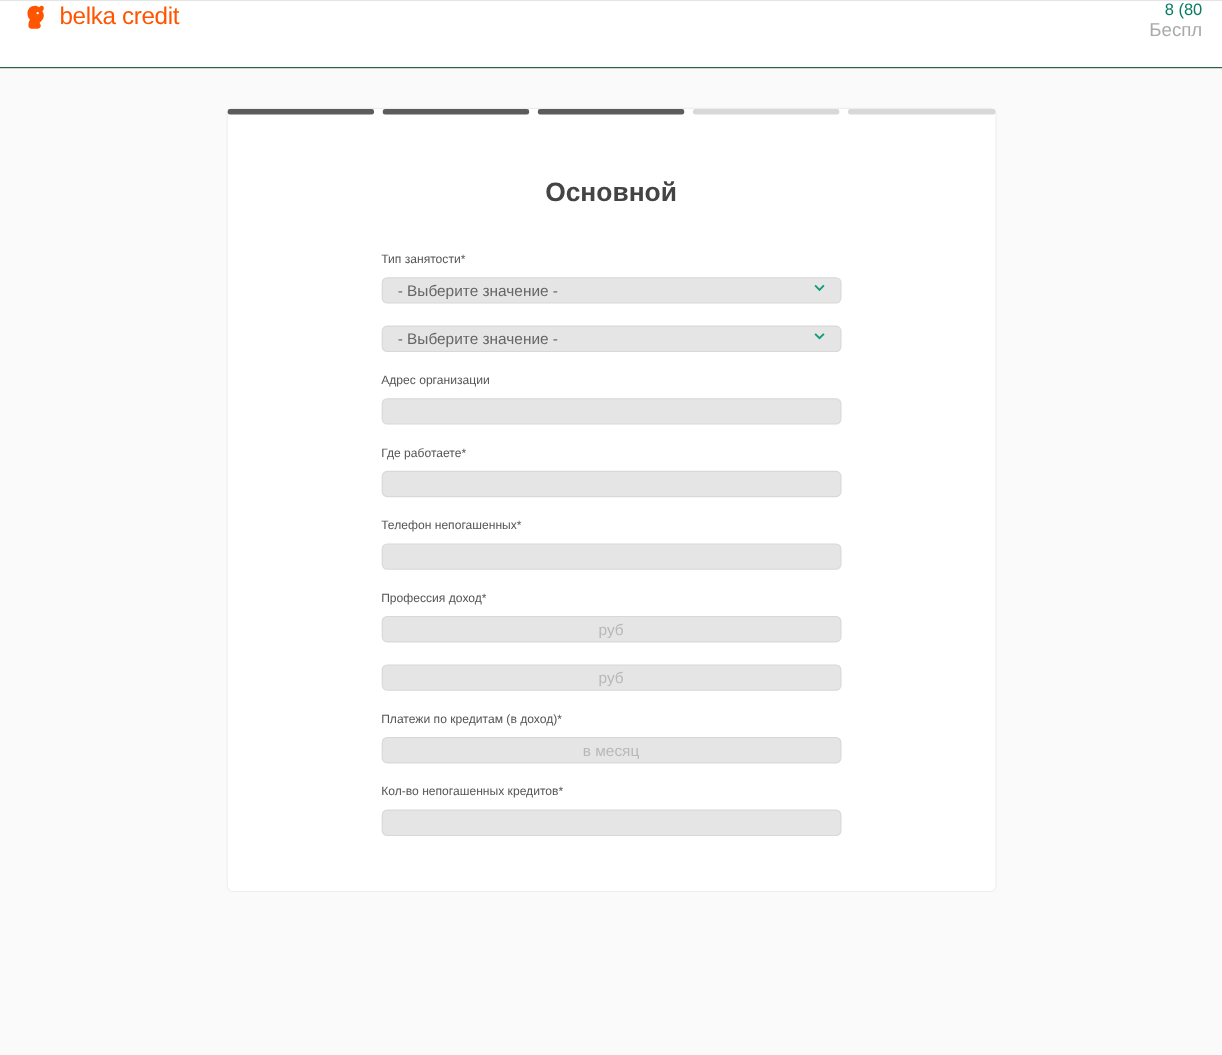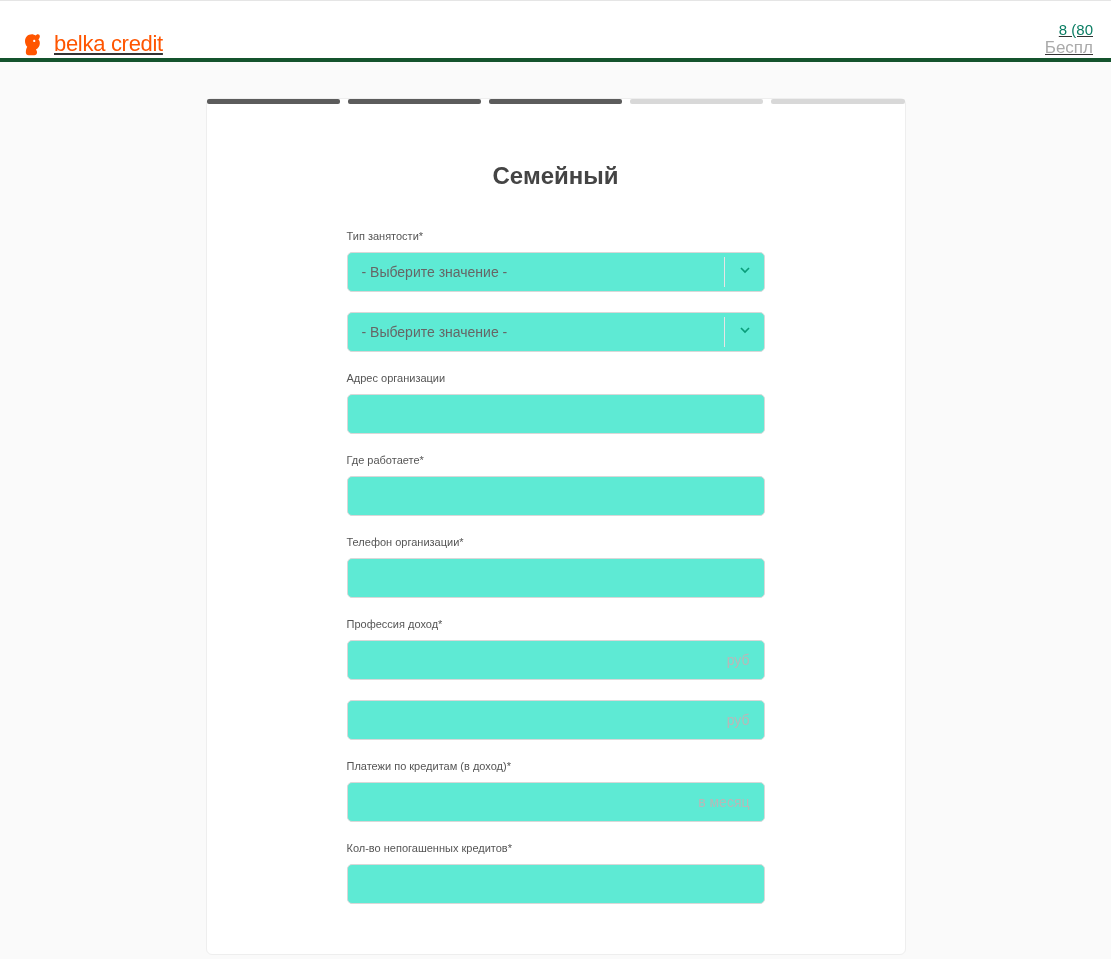--- a/index.html
+++ b/index.html
@@ -10,27 +10,26 @@
 
     body {
       font-family: -apple-system, BlinkMacSystemFont, 'Segoe UI', Arial, sans-serif;
       background: #ffffff;
       color: #333;
     }
 
     .header {
       height: 62px;
       border-top: 1px solid #e5e5e5;
-      border-bottom: 4px solid #14532d;
+      border-bottom: 1px solid #14532d;
       display: flex;
-      align-items: flex-end;
+      align-items: flex-start;
       justify-content: space-between;
       padding: 0 18px;
       position: relative;
-      text-decoration: underline;
     }
 
     .logo {
       display: flex;
       align-items: center;
       gap: 8px;
     }
 
     .logo-icon {
       width: 28px;
@@ -117,36 +116,36 @@
 
     .form-label {
       display: block;
       font-size: 11px;
       color: #555;
       margin-bottom: 10px;
     }
 
     .form-control {
       width: 100%;
-      height: 40px;
+      height: 24px;
       border: 1px solid #d8d8d8;
       border-radius: 5px;
       padding: 0 14px;
       font-size: 14px;
       color: #666;
-      background: #5eead4;
+      background: #e5e5e5;
       outline: none;
     }
 
     .form-control::placeholder {
       color: #b8b8b8;
     }
 
     .form-control.currency {
-      text-align: right;
+      text-align: center;
     }
 
     .select-wrapper {
       position: relative;
     }
 
     .select-wrapper .form-control {
       padding-right: 44px;
       cursor: pointer;
     }
@@ -197,21 +196,21 @@
   <div class="card">
 
     <div class="stepper">
       <div class="step done"></div>
       <div class="step done"></div>
       <div class="step done"></div>
       <div class="step todo"></div>
       <div class="step todo"></div>
     </div>
 
-    <h1 class="card-title">Семейный</h1>
+    <h1 class="card-title">Основной</h1>
 
     <div class="form">
 
       <div class="form-group">
         <label class="form-label">Тип занятости*</label>
         <div class="select-wrapper">
           <input type="text" class="form-control" readonly="" value="- Выберите значение -" style="">
           <span class="select-divider"></span>
           <span class="chevron">
             <svg viewBox="0 0 24 24">
@@ -237,21 +236,21 @@
         <label class="form-label">Адрес организации</label>
         <input type="text" class="form-control" style="">
       </div>
 
       <div class="form-group">
         <label class="form-label">Где работаете*</label>
         <input type="text" class="form-control" style="">
       </div>
 
       <div class="form-group">
-        <label class="form-label">Телефон организации*</label>
+        <label class="form-label">Телефон непогашенных*</label>
         <input type="text" class="form-control" style="">
       </div>
 
       <div class="form-group">
         <label class="form-label">Профессия доход*</label>
         <input type="text" class="form-control currency" placeholder="руб" style="">
       </div>
 
       <div class="form-group">
         <input type="text" class="form-control currency" placeholder="руб" style="">

